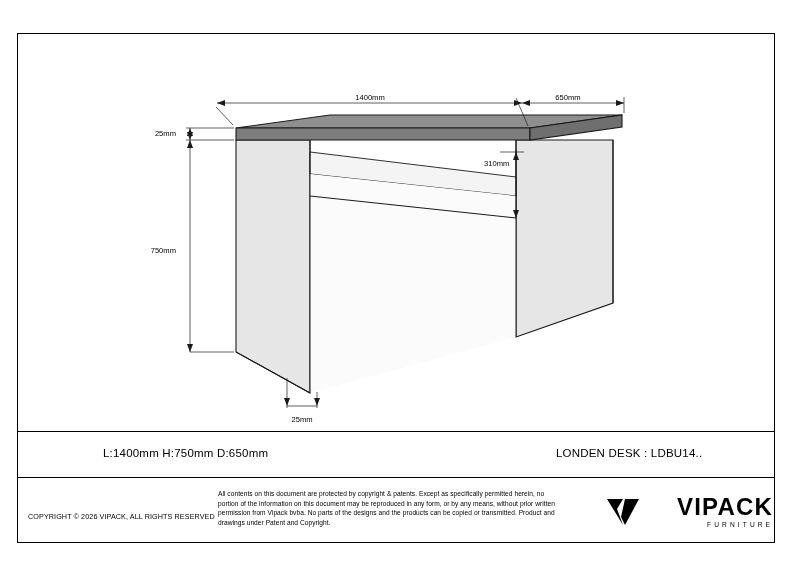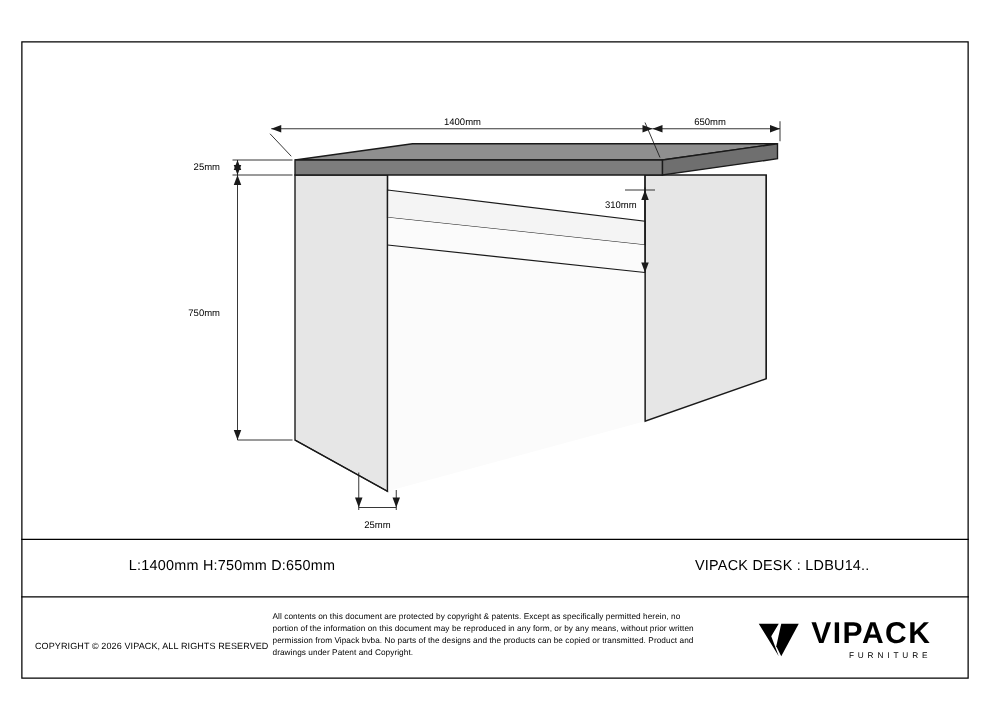--- a/index.html
+++ b/index.html
@@ -97,20 +97,21 @@
     gap: 8px;
   }
   .logo-mark {
     width: 36px;
     height: 32px;
   }
   .logo-text-wrap {
     display: flex;
     flex-direction: column;
     justify-content: center;
+    margin-left: 28px;
   }
   .logo-word {
     font-size: 24px;
     font-weight: bold;
     letter-spacing: 1.2px;
     line-height: 24px;
   }
   .logo-sub {
     font-size: 6.6px;
     letter-spacing: 3.1px;
@@ -198,21 +199,21 @@
       <text class="dim-text" x="370" y="100" text-anchor="middle">1400mm</text>
       <text class="dim-text" x="568" y="100" text-anchor="middle">650mm</text>
       <text class="dim-text" x="176" y="136" text-anchor="end">25mm</text>
       <text class="dim-text" x="484" y="166" text-anchor="start">310mm</text>
       <text class="dim-text" x="176" y="253" text-anchor="end">750mm</text>
       <text class="dim-text" x="302" y="422" text-anchor="middle">25mm</text>
     </g>
   </svg>
 
   <div class="title-left">L:1400mm H:750mm D:650mm</div>
-  <div class="title-right">VIPACK DESK : LDBU14..</div>
+  <div class="title-right">LONDEN DESK : LDBU14..</div>
 
   <div class="copyright">COPYRIGHT © 2026 VIPACK, ALL RIGHTS RESERVED</div>
   <div class="legal">All contents on this document are protected by copyright &amp; patents. Except as specifically permitted herein, no portion of the information on this document may be reproduced in any form, or by any means, without prior written permission from Vipack bvba. No parts of the designs and the products can be copied or transmitted. Product and drawings under Patent and Copyright.</div>
 
   <div class="logo">
     <svg class="logo-mark" viewBox="0 0 36 32">
       <polygon points="2,3 18,3 12,13 18,29 2,3" fill="#000000"></polygon>
       <polygon points="20,3 34,3 20,29 16,21" fill="#000000"></polygon>
     </svg>
     <div class="logo-text-wrap">

